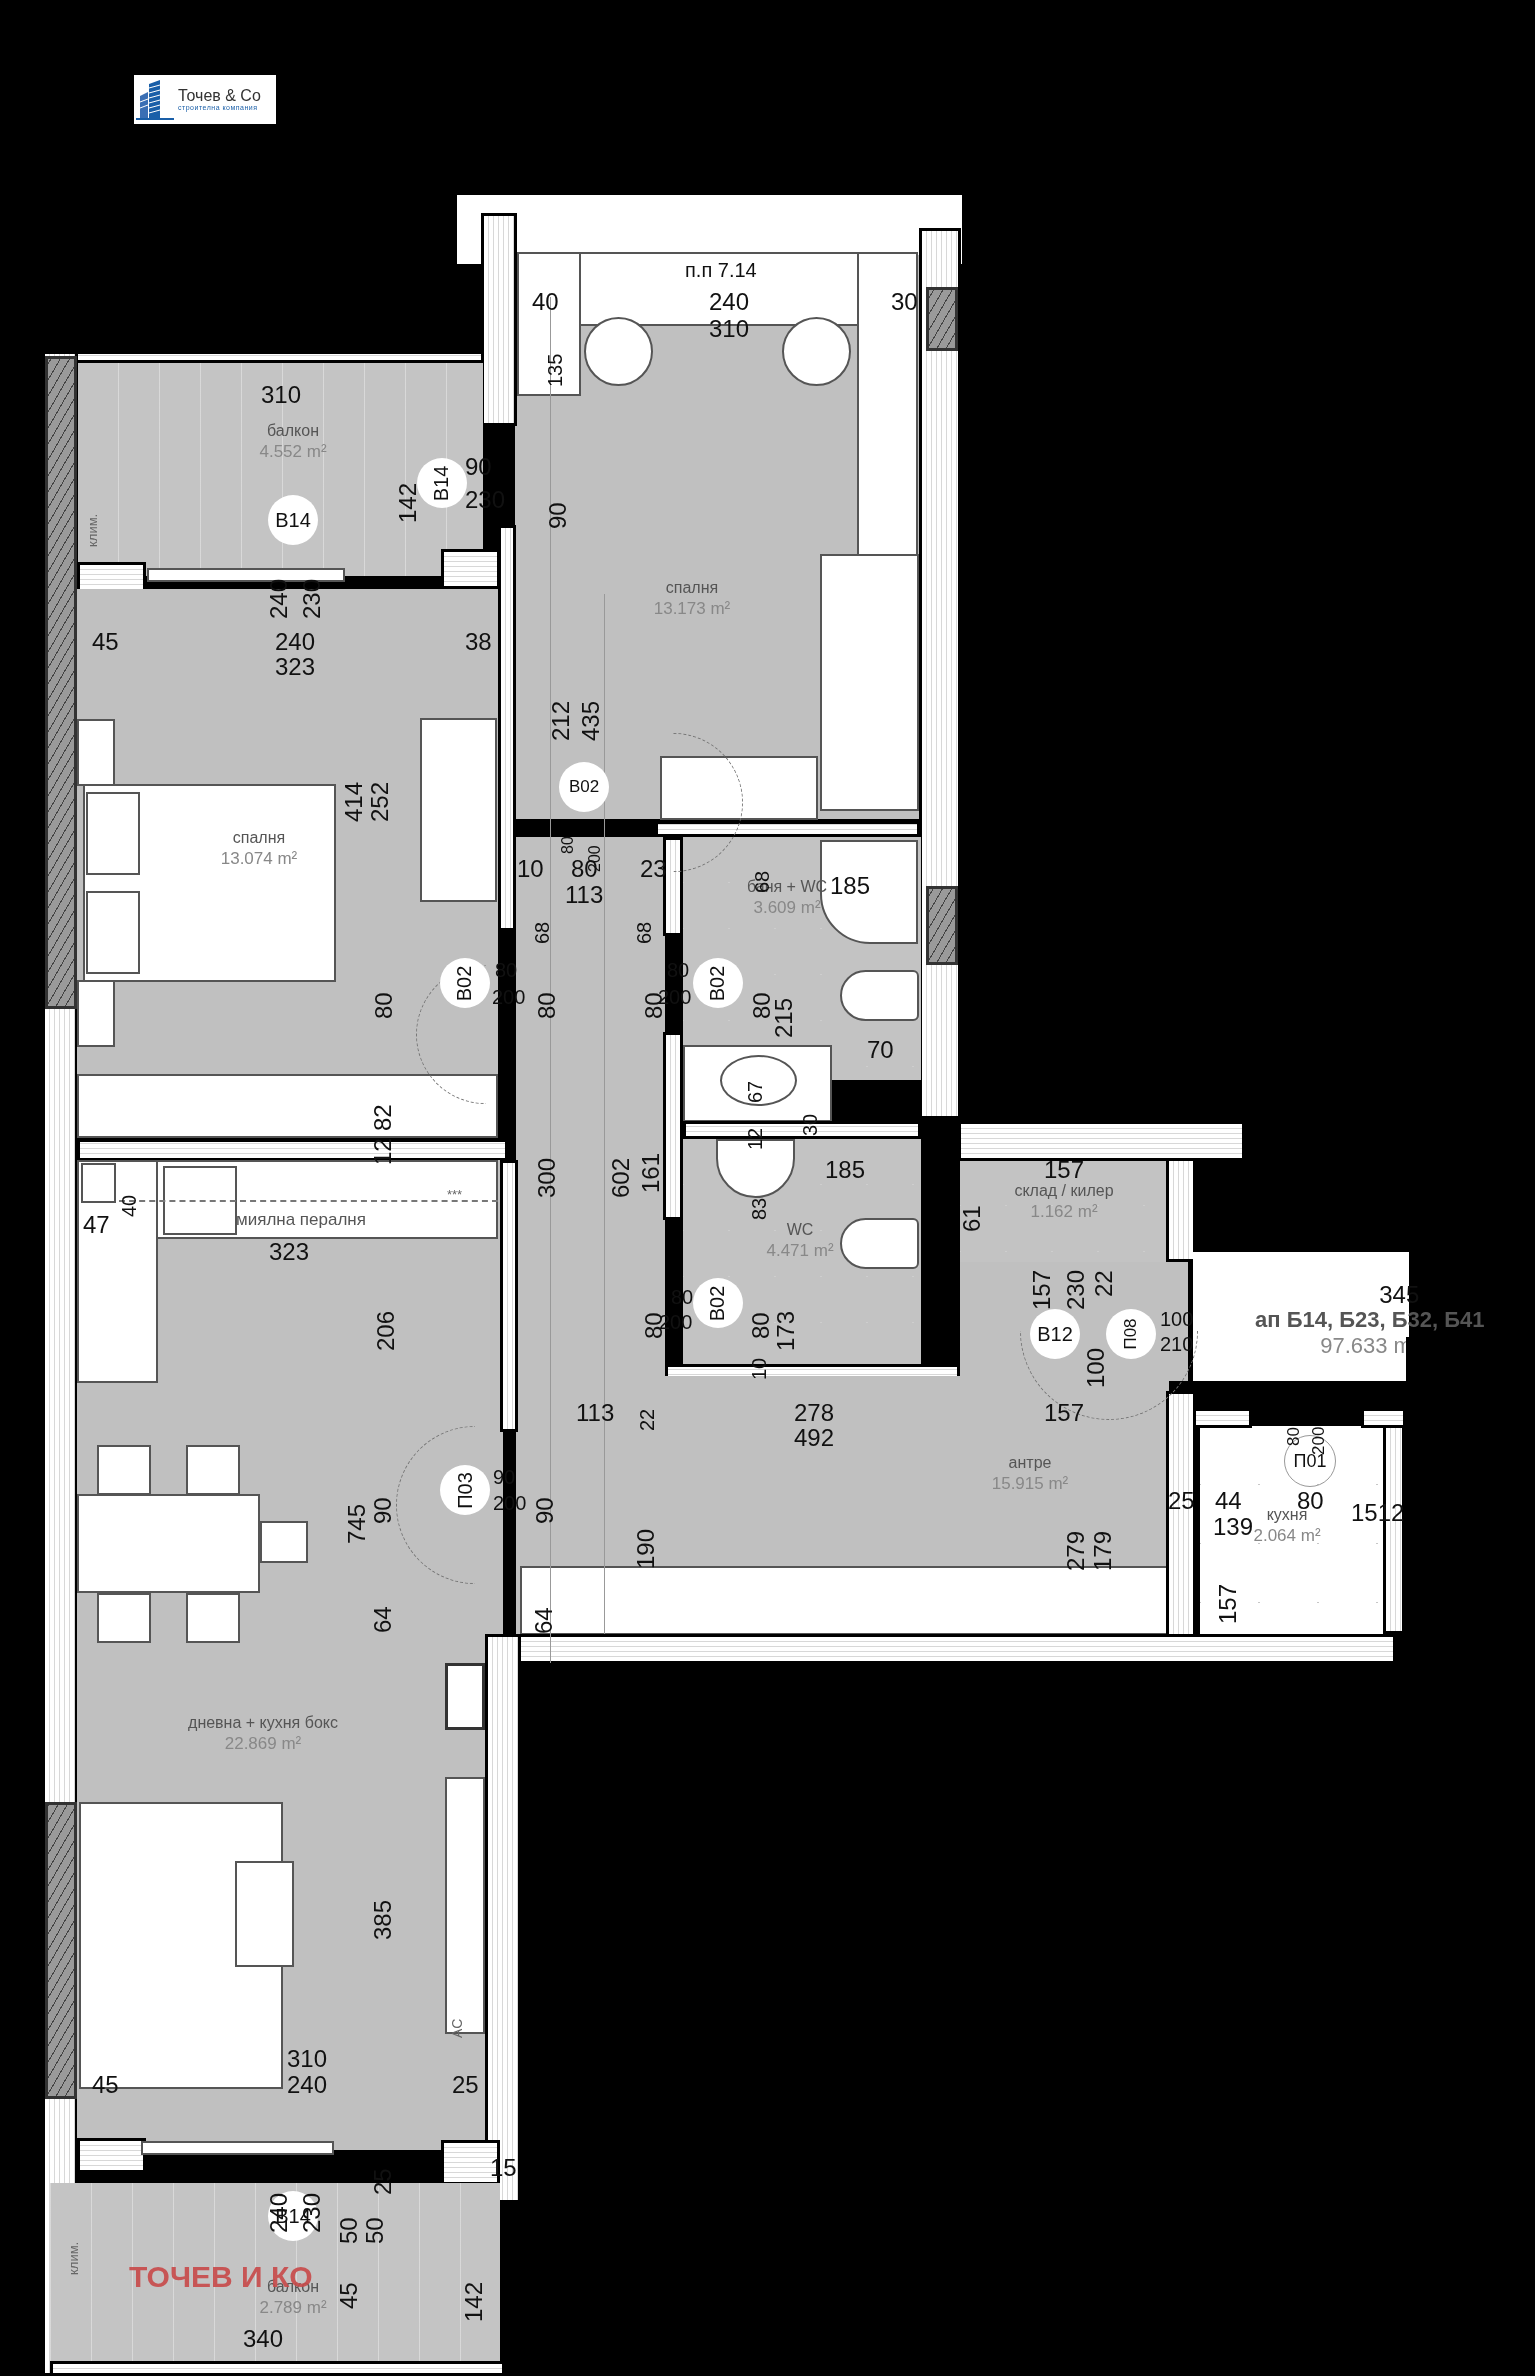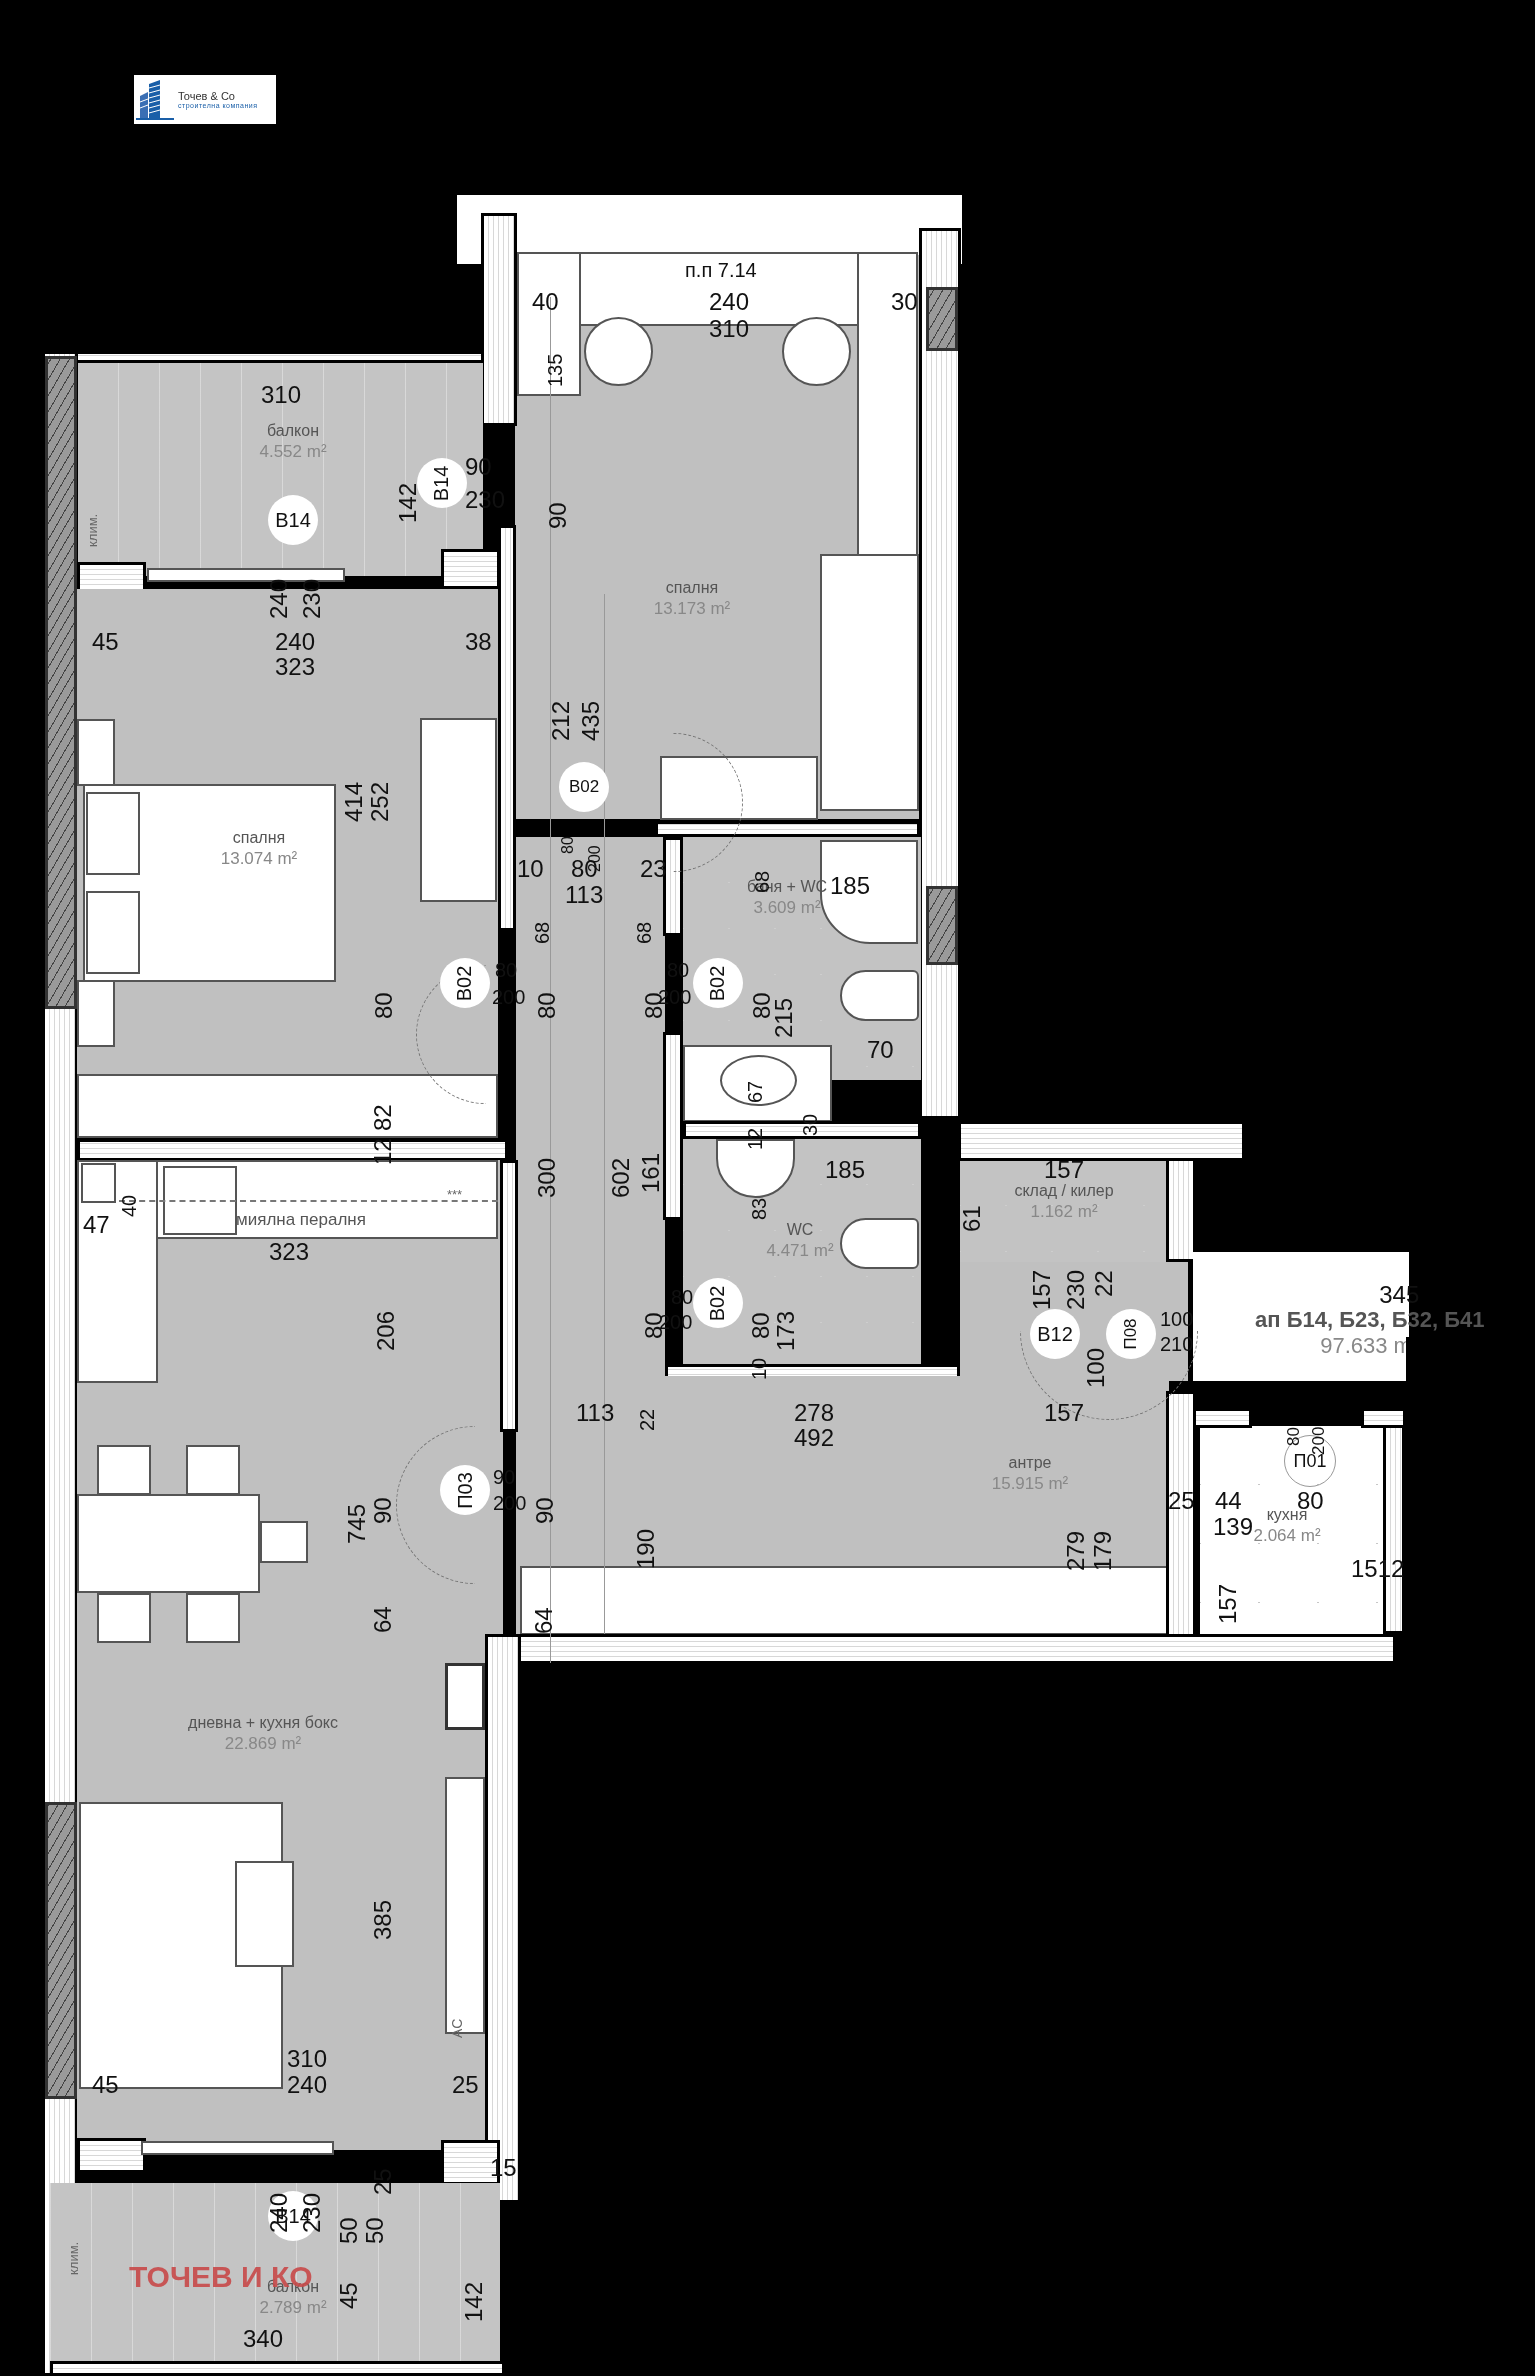--- a/index.html
+++ b/index.html
@@ -16,21 +16,21 @@
   .dim{position:absolute;font-size:24px;color:#111;line-height:1;white-space:nowrap;}
   .dim.v{transform:rotate(-90deg);transform-origin:left top;}
   .rname{position:absolute;font-size:16px;color:#555;text-align:center;white-space:nowrap;transform:translateX(-50%);line-height:1.25;}
   .rarea{display:block;color:#888;font-size:17px;}
   .tag{position:absolute;width:50px;height:50px;border-radius:50%;background:#fff;color:#111;font-size:20px;display:flex;align-items:center;justify-content:center;transform:translate(-50%,-50%);}
   .tag.rot span{transform:rotate(-90deg);display:inline-block;}
   .tag.ring{border:1px solid #999;background:transparent;}
   .dline{position:absolute;border-top:2px dashed #777;}
   .vline{position:absolute;border-left:1px solid #999;}
   .logo{position:absolute;left:134px;top:75px;width:142px;height:49px;background:#fff;display:flex;align-items:center;}
-  .logo-title{font-size:11px;color:#333;line-height:1;}
+  .logo-title{font-size:16px;color:#333;line-height:1;}
   .logo-sub{font-size:7px;color:#1a5fa8;letter-spacing:0.5px;}
   .watermark{position:absolute;font-size:30px;font-weight:bold;color:#c84a4a;opacity:.9;white-space:nowrap;}
   .aptlabel{position:absolute;text-align:center;white-space:nowrap;}
   .apt-name{font-size:22px;font-weight:bold;color:#555;}
   .apt-area{font-size:22px;color:#888;}
   .door-arc{position:absolute;border:1.5px dashed #777;border-radius:50%;box-sizing:border-box;}
 </style>
 </head>
 <body>
 
@@ -257,21 +257,21 @@
 <div class="dim" style="left:576px;top:1401px;">113</div>
 <div class="dim" style="left:794px;top:1401px;">278</div>
 <div class="dim" style="left:794px;top:1426px;">492</div>
 <div class="dim" style="left:1044px;top:1401px;">157</div>
 <div class="dim" style="left:493px;top:1467px;font-size:20px;">90</div>
 <div class="dim" style="left:493px;top:1493px;font-size:20px;">200</div>
 <div class="dim" style="left:1168px;top:1489px;">25</div>
 <div class="dim" style="left:1215px;top:1489px;">44</div>
 <div class="dim" style="left:1213px;top:1515px;">139</div>
 <div class="dim" style="left:1297px;top:1489px;">80</div>
-<div class="dim" style="left:1351px;top:1557px;">1512</div>
+<div class="dim" style="left:1351px;top:1501px;">1512</div>
 <div class="dim" style="left:287px;top:2047px;">310</div>
 <div class="dim" style="left:287px;top:2073px;">240</div>
 <div class="dim" style="left:92px;top:2073px;">45</div>
 <div class="dim" style="left:452px;top:2073px;">25</div>
 <div class="dim" style="left:490px;top:2156px;">15</div>
 <div class="dim" style="left:243px;top:2327px;">340</div>
 
 <div class="dim v" style="left: 545px; top: 387px; font-size: 20px;">135</div>
 <div class="dim v" style="left: 396px; top: 523px;">142</div>
 <div class="dim v" style="left: 546px; top: 529px;">90</div>

